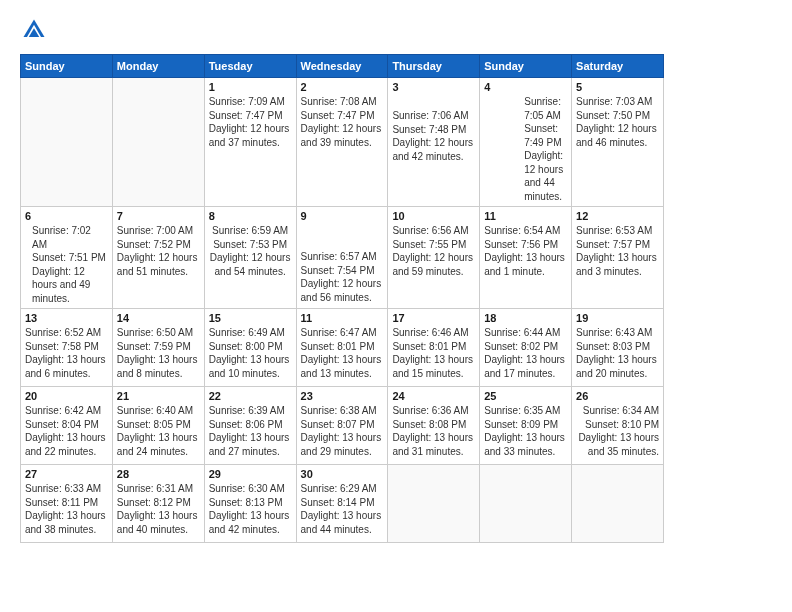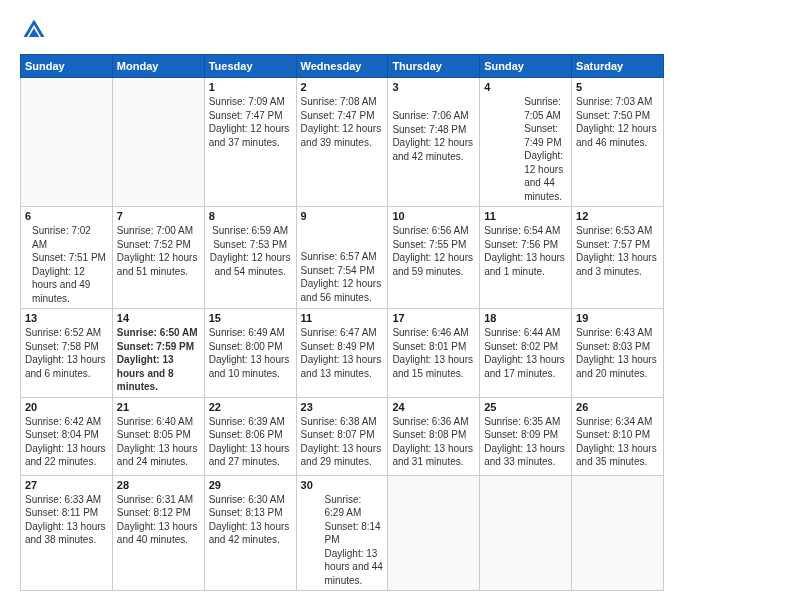--- a/index.html
+++ b/index.html
@@ -205,34 +205,34 @@
         </tr>
         <tr>
           <td>
             <div class="day-num">13</div>
             <div class="day-info" style="white-space: pre-line;">Sunrise: 6:52 AM
 Sunset: 7:58 PM
 Daylight: 13 hours and 6 minutes.</div>
           </td>
           <td>
             <div class="day-num">14</div>
-            <div class="day-info" style="white-space: pre-line; font-weight: bold;">Sunrise: 6:50 AM
+            <div class="day-info" style="white-space: pre-line;">Sunrise: 6:50 AM
 Sunset: 7:59 PM
 Daylight: 13 hours and 8 minutes.</div>
           </td>
           <td>
             <div class="day-num">15</div>
             <div class="day-info" style="white-space: pre-line;">Sunrise: 6:49 AM
 Sunset: 8:00 PM
 Daylight: 13 hours and 10 minutes.</div>
           </td>
           <td>
             <div class="day-num">11</div>
             <div class="day-info" style="white-space: pre-line;">Sunrise: 6:47 AM
-Sunset: 8:49 PM
+Sunset: 8:01 PM
 Daylight: 13 hours and 13 minutes.</div>
           </td>
           <td>
             <div class="day-num">17</div>
             <div class="day-info" style="white-space: pre-line;">Sunrise: 6:46 AM
 Sunset: 8:01 PM
 Daylight: 13 hours and 15 minutes.</div>
           </td>
           <td>
             <div class="day-num">18</div>
@@ -279,21 +279,21 @@
 Daylight: 13 hours and 31 minutes.</div>
           </td>
           <td>
             <div class="day-num">25</div>
             <div class="day-info" style="white-space: pre-line;">Sunrise: 6:35 AM
 Sunset: 8:09 PM
 Daylight: 13 hours and 33 minutes.</div>
           </td>
           <td>
             <div class="day-num">26</div>
-            <div class="day-info" style="white-space: pre-line;">Sunrise: 6:34 AM
+            <div class="day-info" style="white-space: pre-line; text-align: right;">Sunrise: 6:34 AM
 Sunset: 8:10 PM
 Daylight: 13 hours and 35 minutes.</div>
           </td>
         </tr>
         <tr class="last-row">
           <td>
             <div class="day-num">27</div>
             <div class="day-info" style="white-space: pre-line;">Sunrise: 6:33 AM
 Sunset: 8:11 PM
 Daylight: 13 hours and 38 minutes.</div>
@@ -305,21 +305,21 @@
 Daylight: 13 hours and 40 minutes.</div>
           </td>
           <td>
             <div class="day-num">29</div>
             <div class="day-info" style="white-space: pre-line;">Sunrise: 6:30 AM
 Sunset: 8:13 PM
 Daylight: 13 hours and 42 minutes.</div>
           </td>
           <td>
             <div class="day-num">30</div>
-            <div class="day-info" style="white-space: pre-line; margin-left: 24px;">Sunrise: 6:29 AM
+            <div class="day-info" style="white-space: pre-line;">Sunrise: 6:29 AM
 Sunset: 8:14 PM
 Daylight: 13 hours and 44 minutes.</div>
           </td>
           <td class="empty-cell"></td>
           <td class="empty-cell"></td>
           <td class="empty-cell"></td>
         </tr>
       </tbody>
   </table>
 </div>

